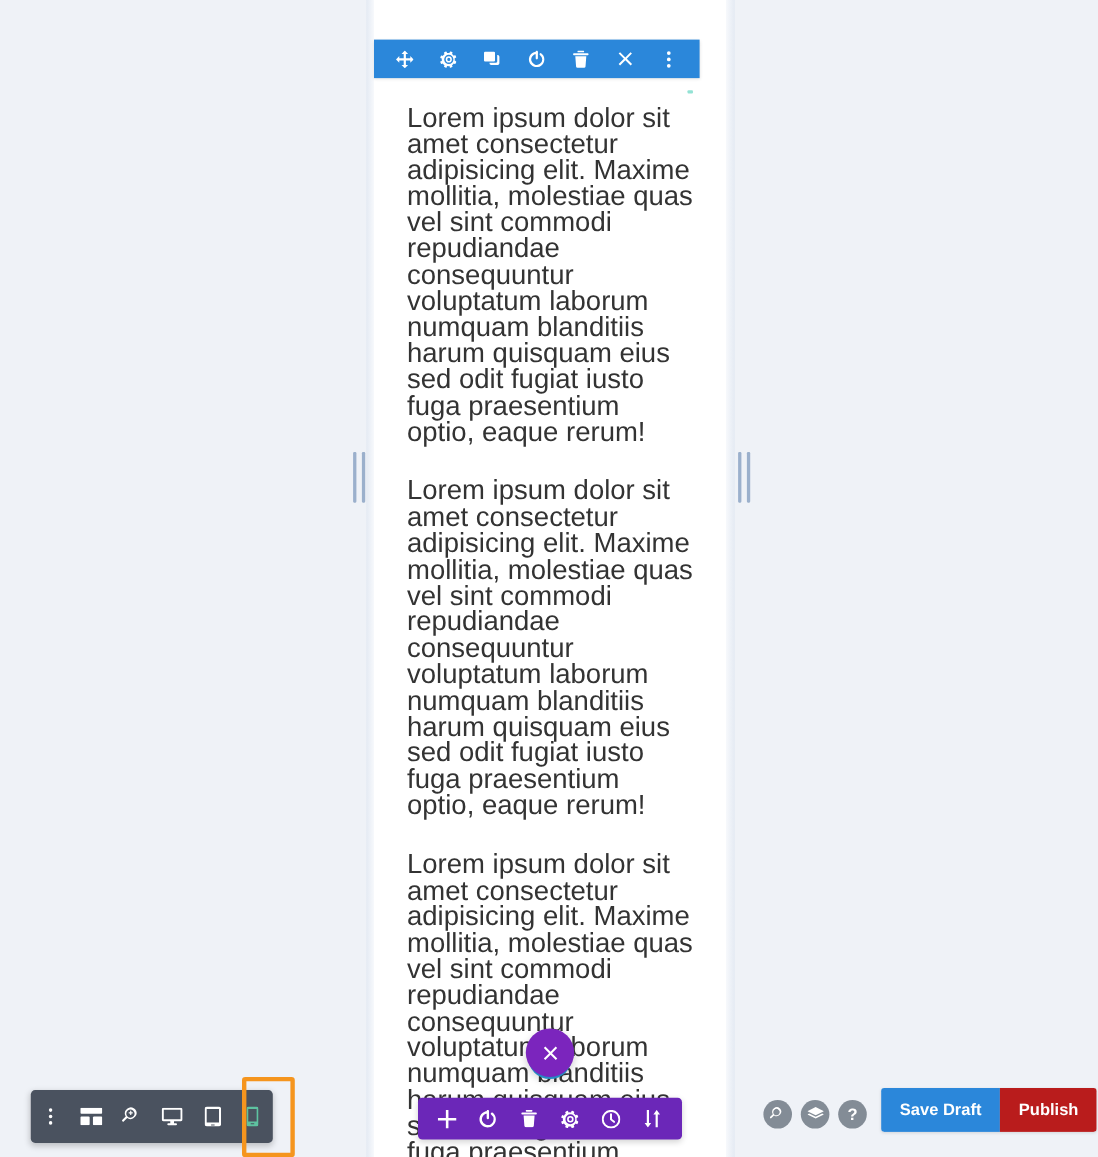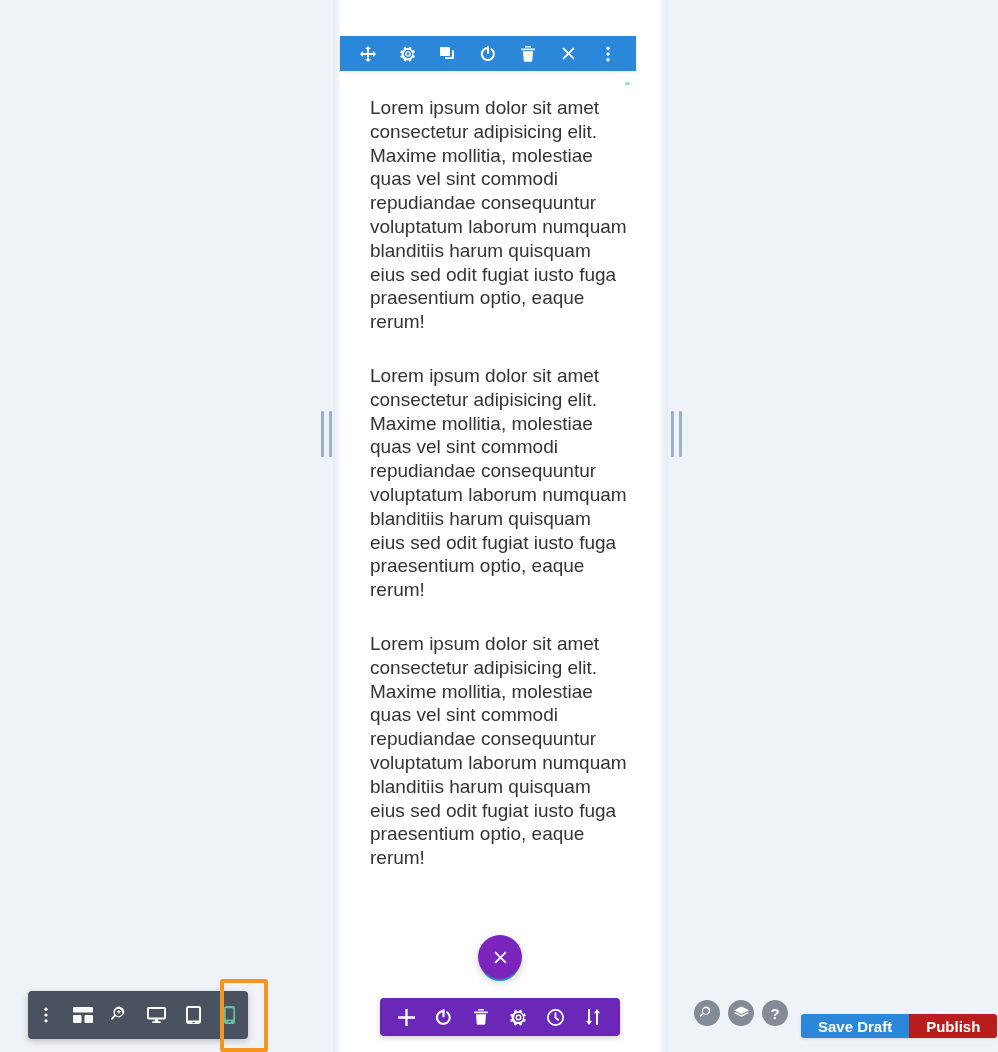--- a/index.html
+++ b/index.html
@@ -79,21 +79,21 @@
   }
 
   
   .content {
     position: absolute;
     left: 340px; top: 96px;
     width: 320px;
     padding: 0 30px;
   }
   .para {
-    font-size: 19px;
+    font-size: 25px;
     line-height: 23.8px;
     color: #333333;
     font-weight: 400;
     margin-bottom: 30px;
     word-spacing: 0px;
   }
   .para:last-child { margin-bottom: 0; }
 
   
   .round-close-wrap {
@@ -178,22 +178,22 @@
     cursor: pointer;
   }
   .circ-btn svg { fill: #ffffff; display: block; }
   .circ-btn .qmark {
     color: #ffffff; font-size: 15px; font-weight: 700;
     line-height: 1; font-family: "Liberation Sans", sans-serif;
   }
 
   .action-buttons {
     position: absolute;
-    left: 801px; top: 1014px;
-    display: flex; height: 24px;
+    left: 801px; top: 989px;
+    display: flex; height: 40px;
     border-radius: 3px; overflow: hidden;
     box-shadow: 0 1px 3px rgba(0,0,0,.12);
   }
   .btn-save {
     background: #2b87da; color: #ffffff;
     font-size: 15px; font-weight: 700;
     padding: 0 17px;
     display: flex; align-items: center;
     border: none; cursor: pointer;
     font-family: "Liberation Sans", sans-serif;

